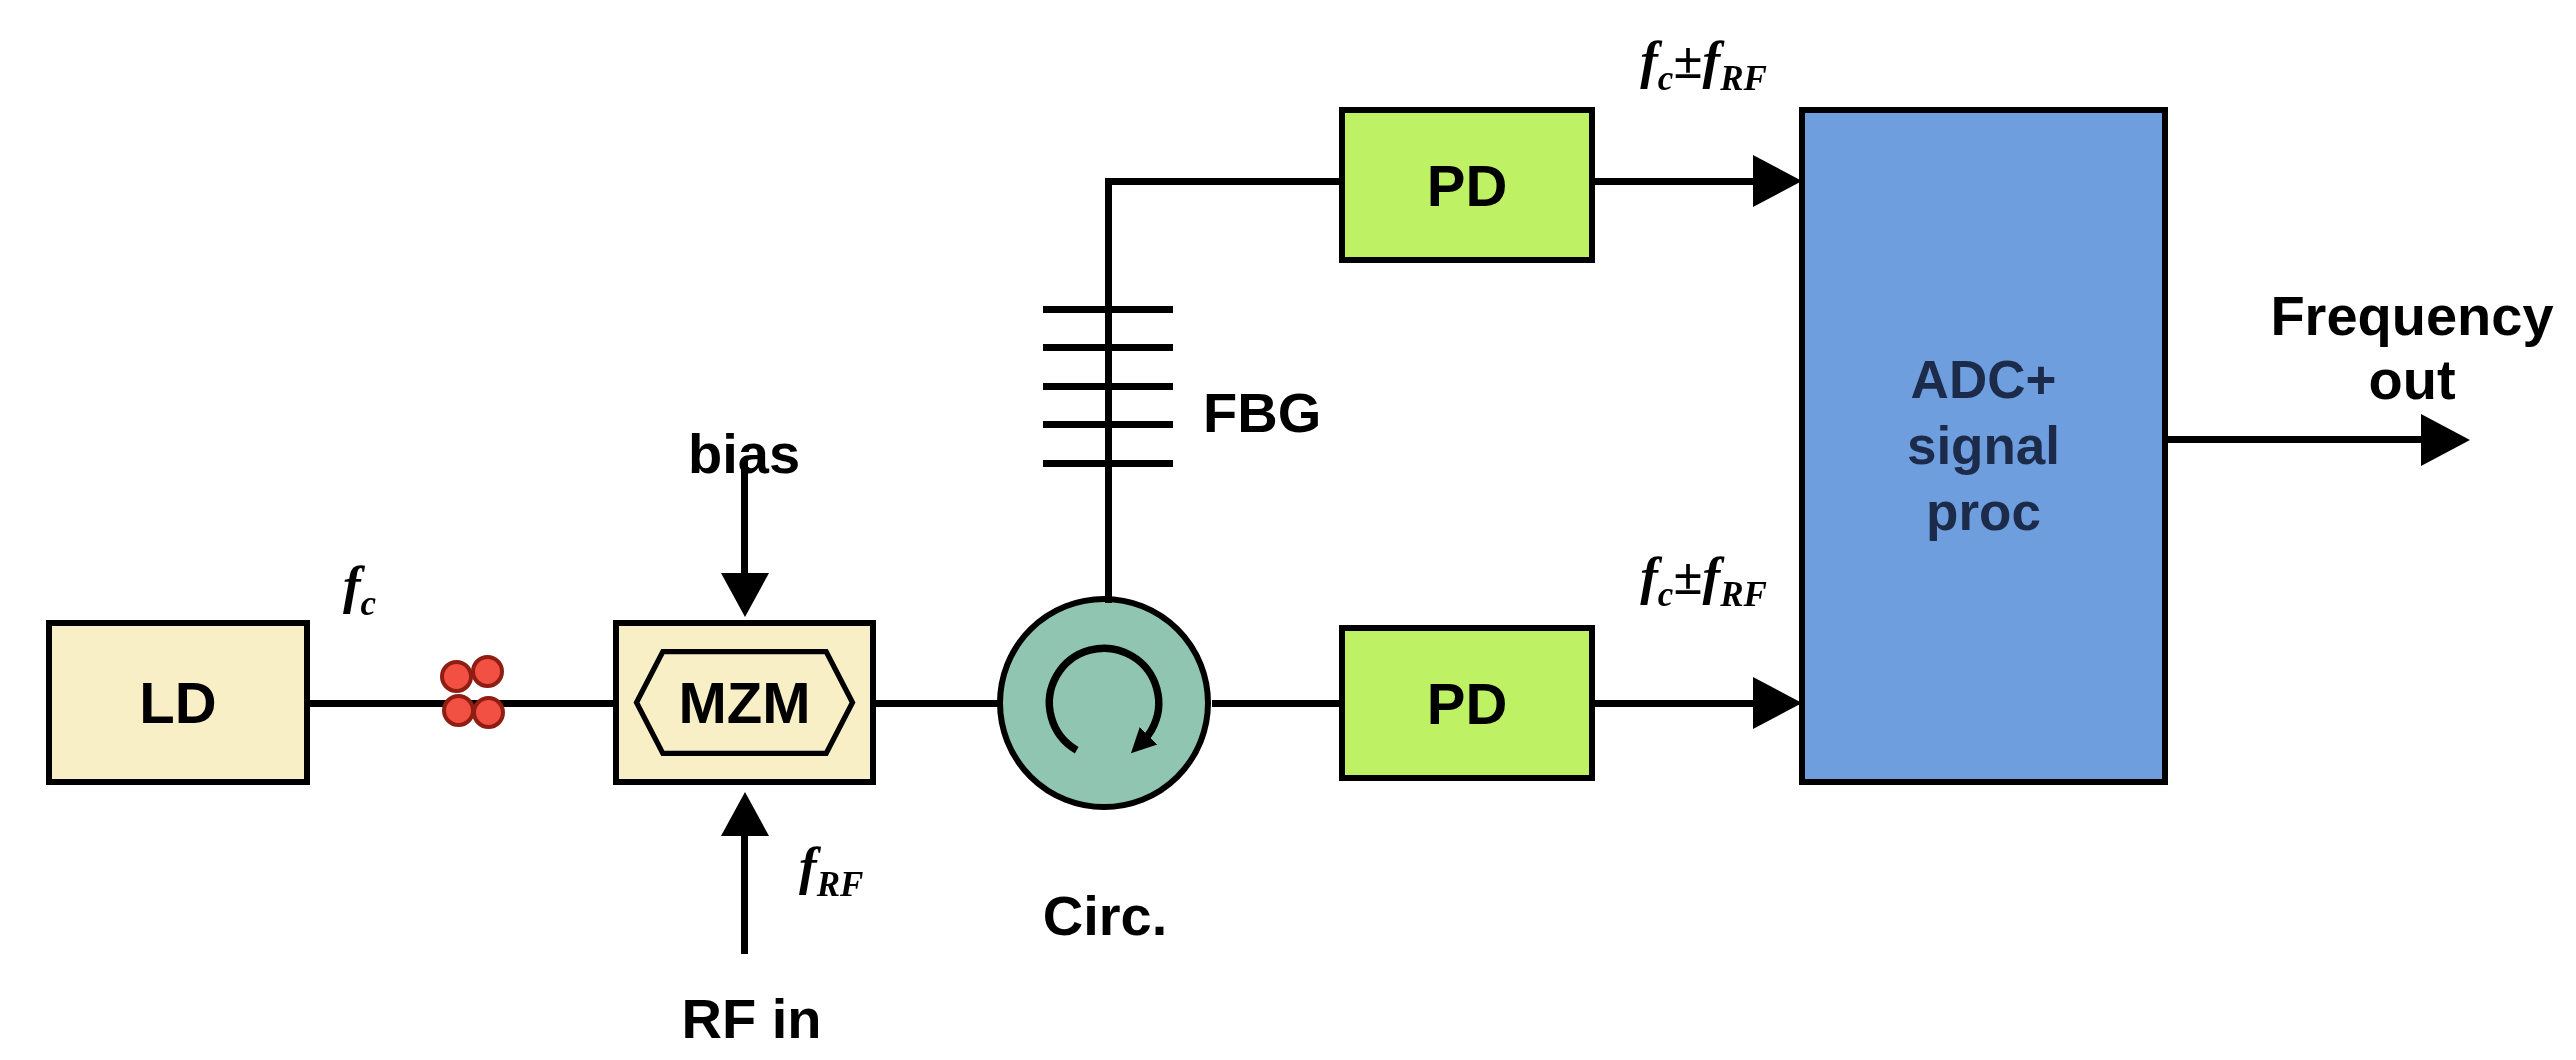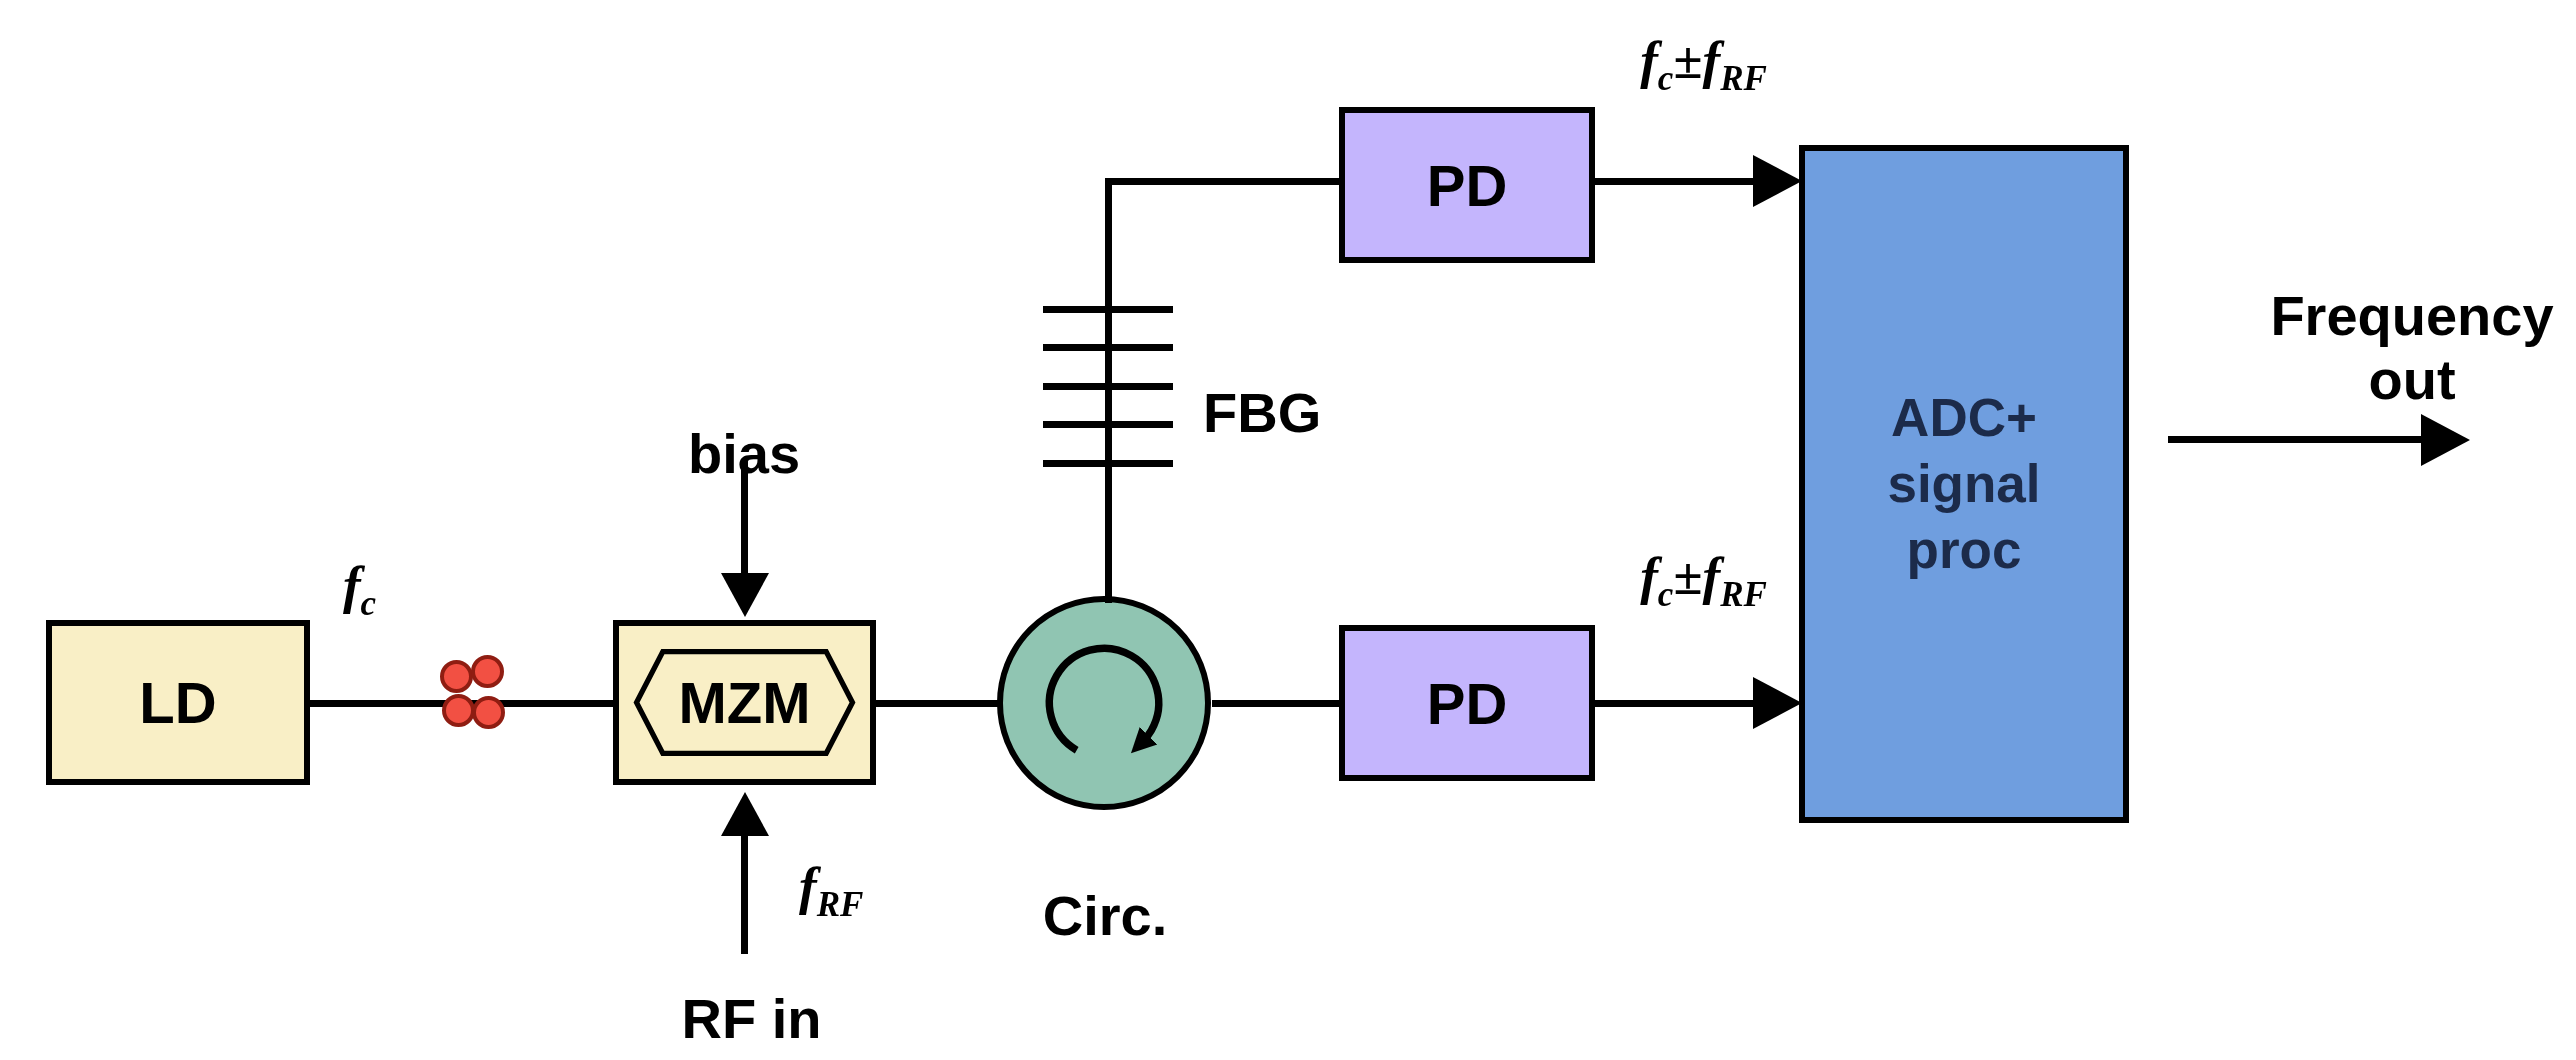--- a/index.html
+++ b/index.html
@@ -11,21 +11,21 @@
     overflow:hidden;
   }
   .box{
     position:absolute;
     box-sizing:border-box;
     border:6.1px solid #000;
     display:flex;align-items:center;justify-content:center;
     font-weight:bold;color:#000;
   }
   .cream{background:#f9efc6;}
-  .purple{background:#c4b5fd;}
+  .purple{background:#bef264;}
   .blue{background:#6f9edf;}
   .box-label{font-size:58px;font-weight:bold;}
   .line{position:absolute;background:#000;}
   .arrow-right{
     position:absolute;width:0;height:0;
     border-top:26px solid transparent;
     border-bottom:26px solid transparent;
     border-left:49px solid #000;
   }
   .arrow-down{
@@ -106,21 +106,21 @@
     </svg>
     <div class="hex-label">MZM</div>
   </div>
 
   <div class="plain-label" style="left:656px;top:394px;width:176px;">bias</div>
   <div class="line" style="left:741px;top:461px;width:7px;height:116px;"></div>
   <div class="arrow-down" style="left:721px;top:573px;"></div>
 
   <div class="arrow-up" style="left:721px;top:792px;"></div>
   <div class="line" style="left:741px;top:834px;width:7px;height:120px;"></div>
-  <div class="math" style="left:799px;top:856px;">
+  <div class="math" style="left:799px;top:836px;">
     <span>f</span><sub>RF</sub>
   </div>
   <div class="plain-label" style="left:655px;top:959px;width:193px;">RF in</div>
 
   <div class="line" style="left:876px;top:700px;width:132px;height:7px;"></div>
 
   <div class="circulator">
     <svg width="202" height="202" viewBox="0 0 244 244" style="position:absolute;left:0;top:0;">
       <defs>
         <marker id="circArrow" markerWidth="34" markerHeight="34" refX="10" refY="17" orient="auto" markerUnits="userSpaceOnUse">
@@ -161,21 +161,21 @@
     <span class="box-label">PD</span>
   </div>
 
   <div class="line" style="left:1595px;top:700px;width:160px;height:7px;"></div>
   <div class="arrow-right" style="left:1753px;top:677px;"></div>
 
   <div class="math" style="left:1572px;top:546px;width:263px;">
     <span>f</span><sub>c</sub><span>±</span><span>f</span><sub>RF</sub>
   </div>
 
-  <div class="box blue adc-text" style="left:1799px;top:107px;width:330px;height:678px;margin-top:38px;">
+  <div class="box blue adc-text" style="left:1799px;top:107px;width:369px;height:678px;">
     <span>ADC+</span>
     <span>signal</span>
     <span>proc</span>
   </div>
 
   <div class="line" style="left:2168px;top:436px;width:255px;height:7px;"></div>
   <div class="arrow-right" style="left:2421px;top:414px;"></div>
 
   <div class="plain-label" style="left:2248px;top:256px;width:328px;">
     <span>Frequency</span><br>

